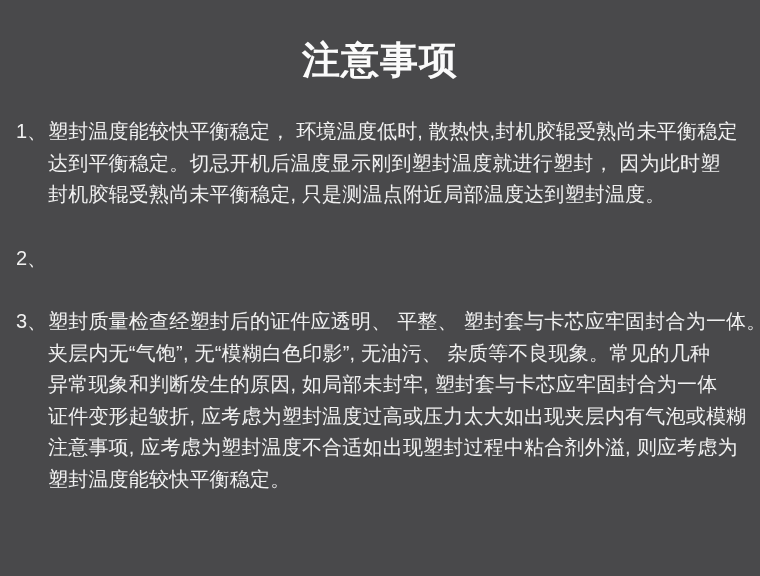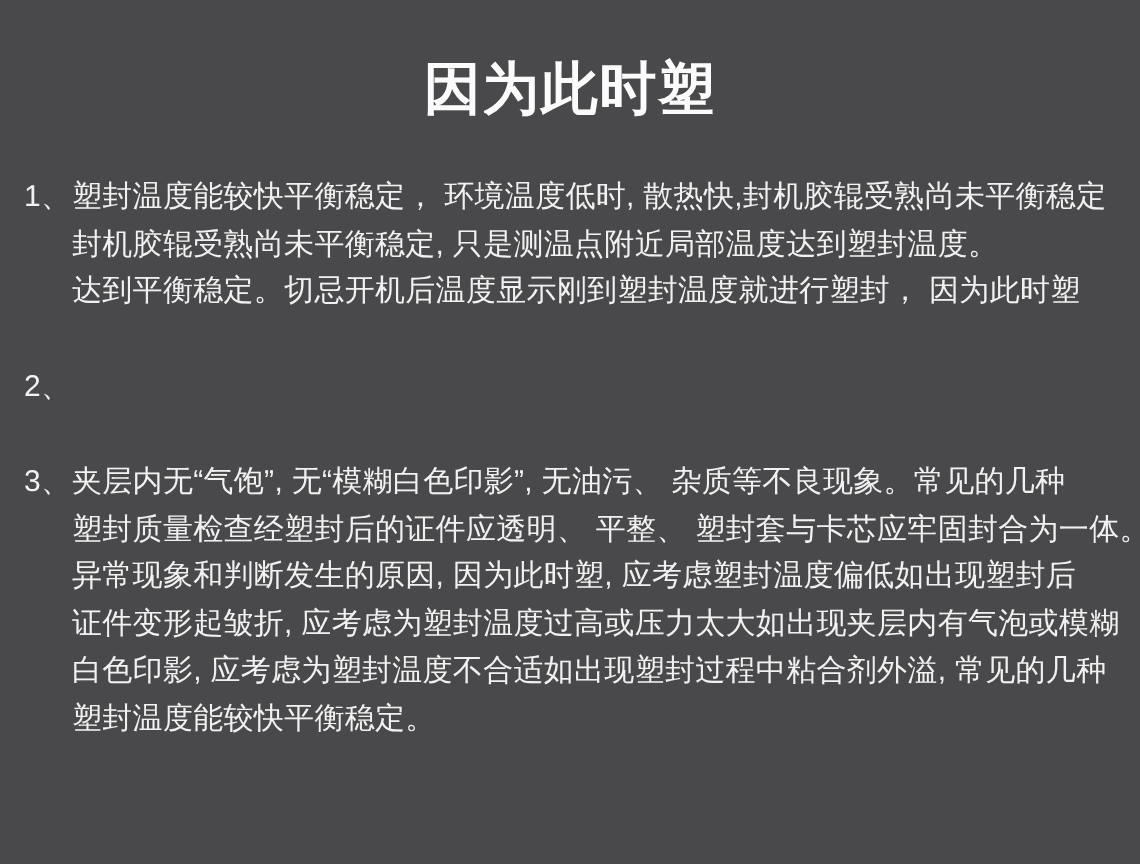--- a/index.html
+++ b/index.html
@@ -53,42 +53,42 @@
     line-height: 31.5px;
     white-space: nowrap;
     letter-spacing: 0.2px;
   }
 </style>
 </head>
 <body>
 
 <div class="page">
 
-  <h1 class="title">因为此时塑</h1>
+  <h1 class="title">注意事项</h1>
 
   <div class="notice-item">
     <span class="num">1、</span>
     <div class="lines">
       <div class="line">塑封温度能较快平衡稳定， 环境温度低时, 散热快,封机胶辊受熟尚未平衡稳定</div>
+      <div class="line">达到平衡稳定。切忌开机后温度显示刚到塑封温度就进行塑封， 因为此时塑</div>
       <div class="line">封机胶辊受熟尚未平衡稳定, 只是测温点附近局部温度达到塑封温度。</div>
-      <div class="line">达到平衡稳定。切忌开机后温度显示刚到塑封温度就进行塑封， 因为此时塑</div>
     </div>
   </div>
 
   <div class="notice-item">
     <span class="num">2、</span>
     <div class="lines">
     </div>
   </div>
 
   <div class="notice-item">
     <span class="num">3、</span>
     <div class="lines">
+      <div class="line">塑封质量检查经塑封后的证件应透明、 平整、 塑封套与卡芯应牢固封合为一体。</div>
       <div class="line">夹层内无“气饱”, 无“模糊白色印影”, 无油污、 杂质等不良现象。常见的几种</div>
-      <div class="line">塑封质量检查经塑封后的证件应透明、 平整、 塑封套与卡芯应牢固封合为一体。</div>
-      <div class="line">异常现象和判断发生的原因, 因为此时塑, 应考虑塑封温度偏低如出现塑封后</div>
+      <div class="line">异常现象和判断发生的原因, 如局部未封牢, 塑封套与卡芯应牢固封合为一体</div>
       <div class="line">证件变形起皱折, 应考虑为塑封温度过高或压力太大如出现夹层内有气泡或模糊</div>
-      <div class="line">白色印影, 应考虑为塑封温度不合适如出现塑封过程中粘合剂外溢, 常见的几种</div>
+      <div class="line">注意事项, 应考虑为塑封温度不合适如出现塑封过程中粘合剂外溢, 则应考虑为</div>
       <div class="line">塑封温度能较快平衡稳定。</div>
     </div>
   </div>
 
 </div>
 
 </body></html>

